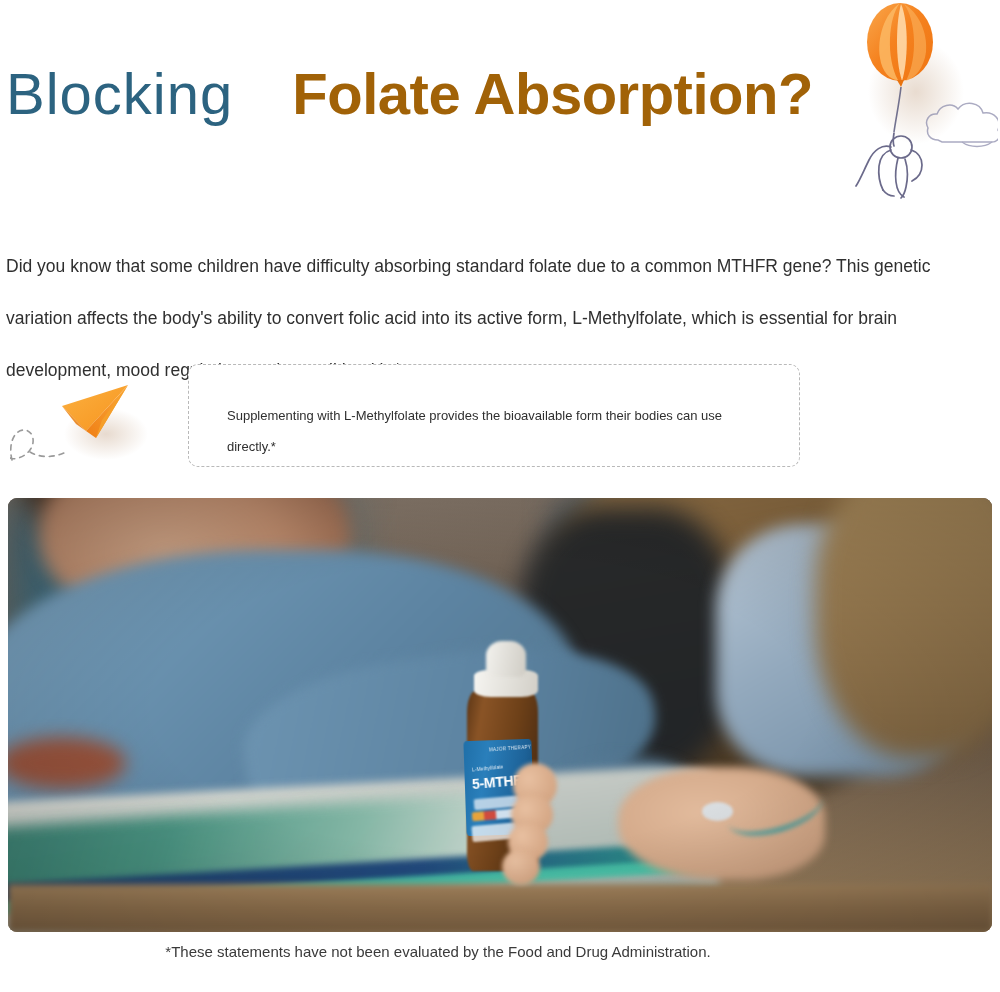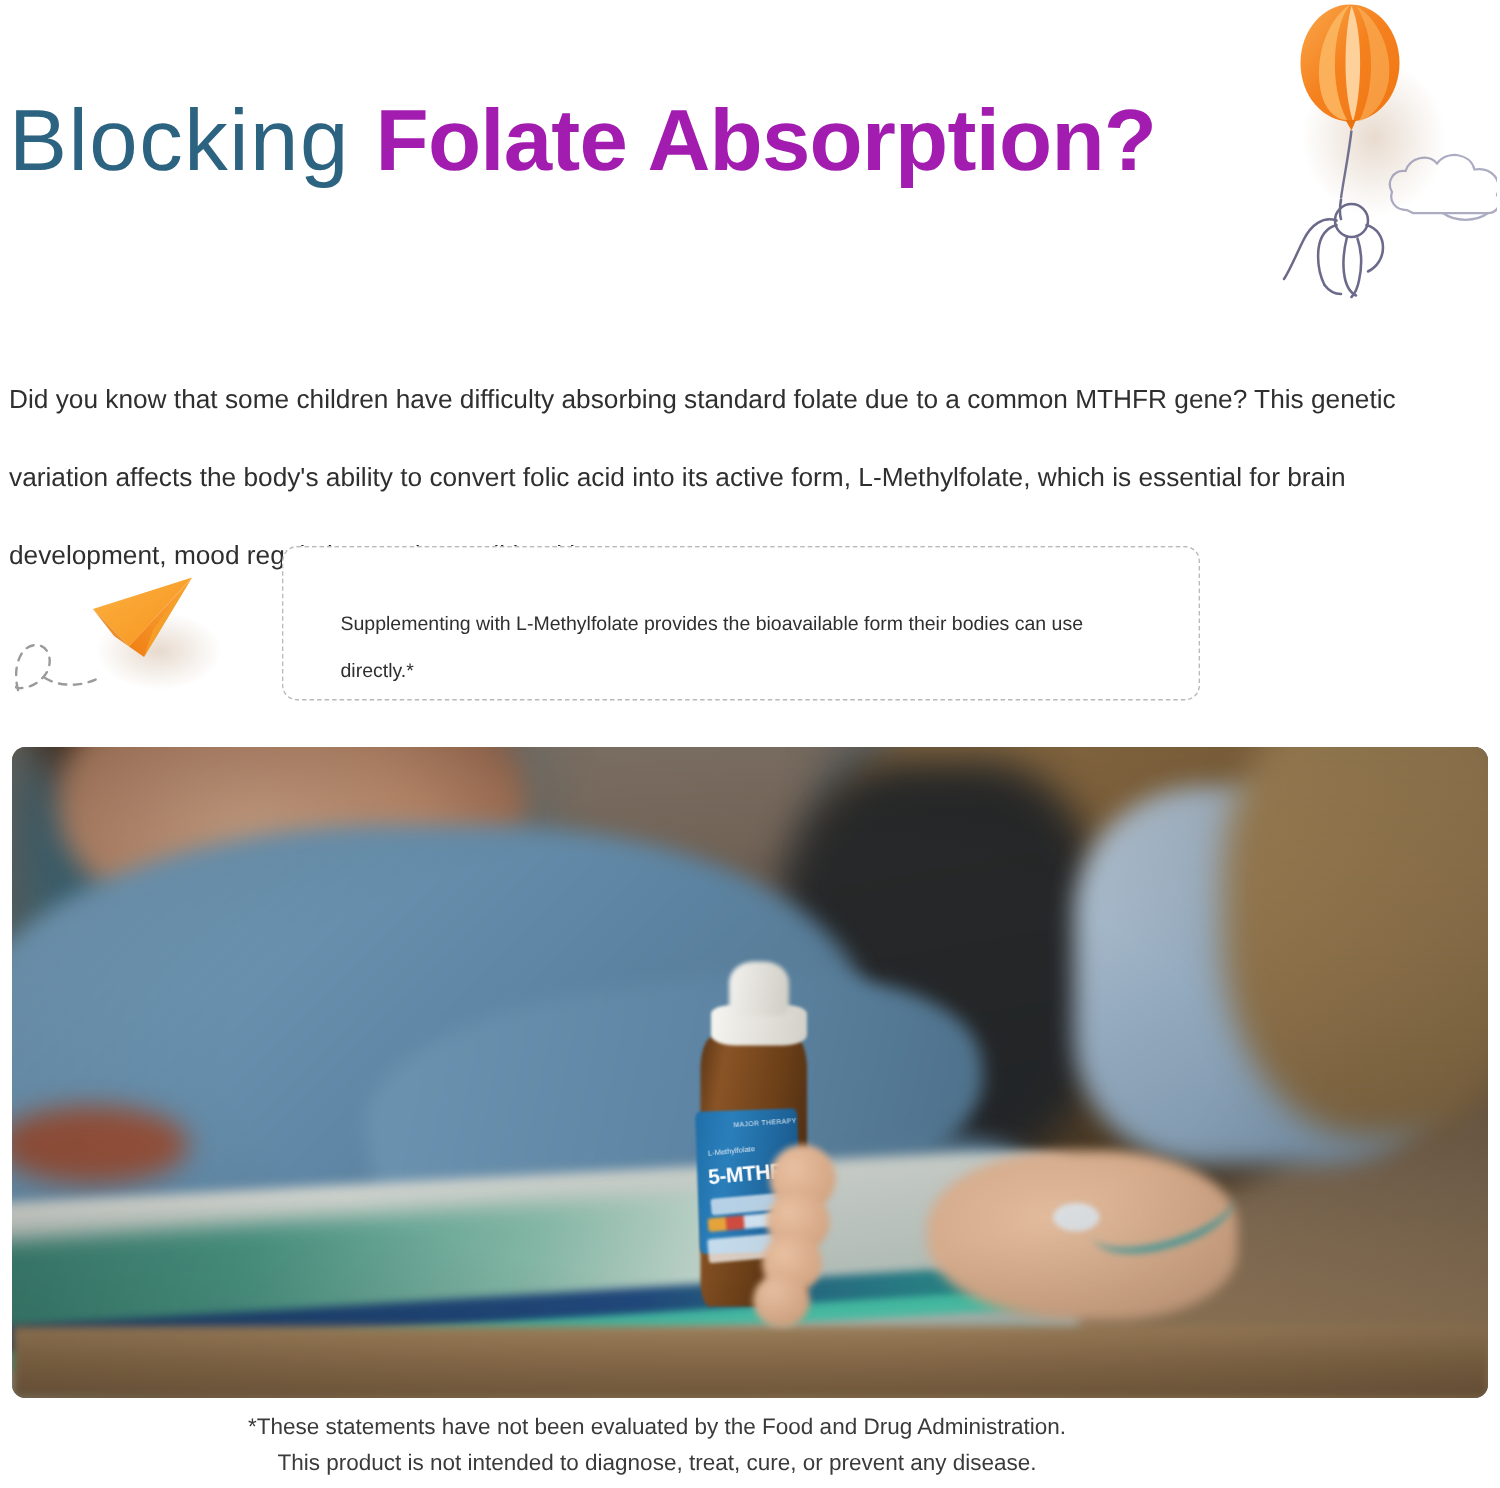--- a/index.html
+++ b/index.html
@@ -35,22 +35,23 @@
     color: #2c6380;
     letter-spacing: 1px;
   }
   .hl-green {
     font-weight: 700;
     color: #5cb944;
     letter-spacing: -0.5px;
   }
   .hl-blue {
     font-weight: 700;
-    color: #a21caf;
+    color: #a16207;
     letter-spacing: -0.5px;
+    margin-left: 42px;
   }
 
   
   .body-copy {
     position: absolute;
     left: 6px;
     top: 222px;
     width: 935px;
     font-size: 17.5px;
     font-weight: 300;
@@ -480,14 +481,13 @@
     <div class="bt-finger f2"></div>
     <div class="bt-finger f3"></div>
     <div class="bt-finger f4"></div>
   </div>
 
   <div class="photo-vignette"></div>
 </figure>
 
 <div class="disclaimer">
   <div>*These statements have not been evaluated by the Food and Drug Administration.</div>
-  <div>This product is not intended to diagnose, treat, cure, or prevent any disease.</div>
 </div>
 
 </body></html>

